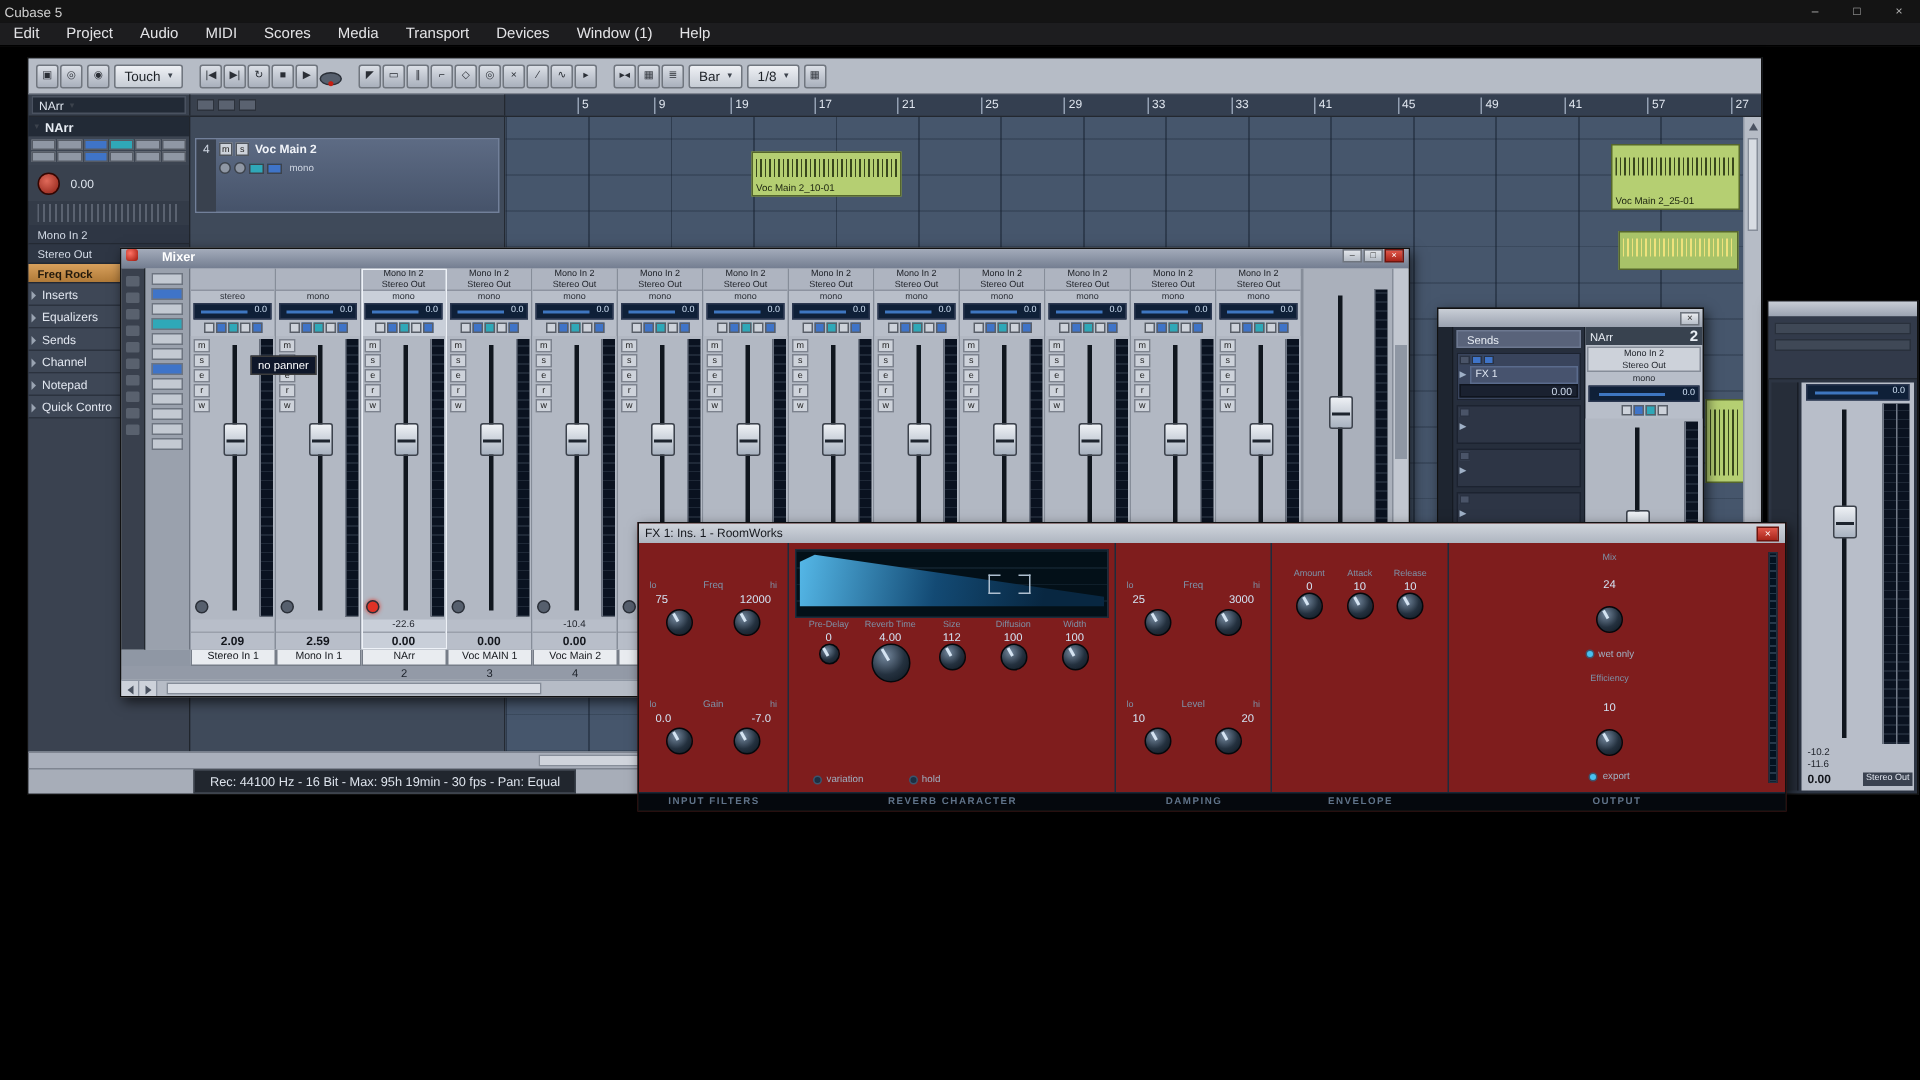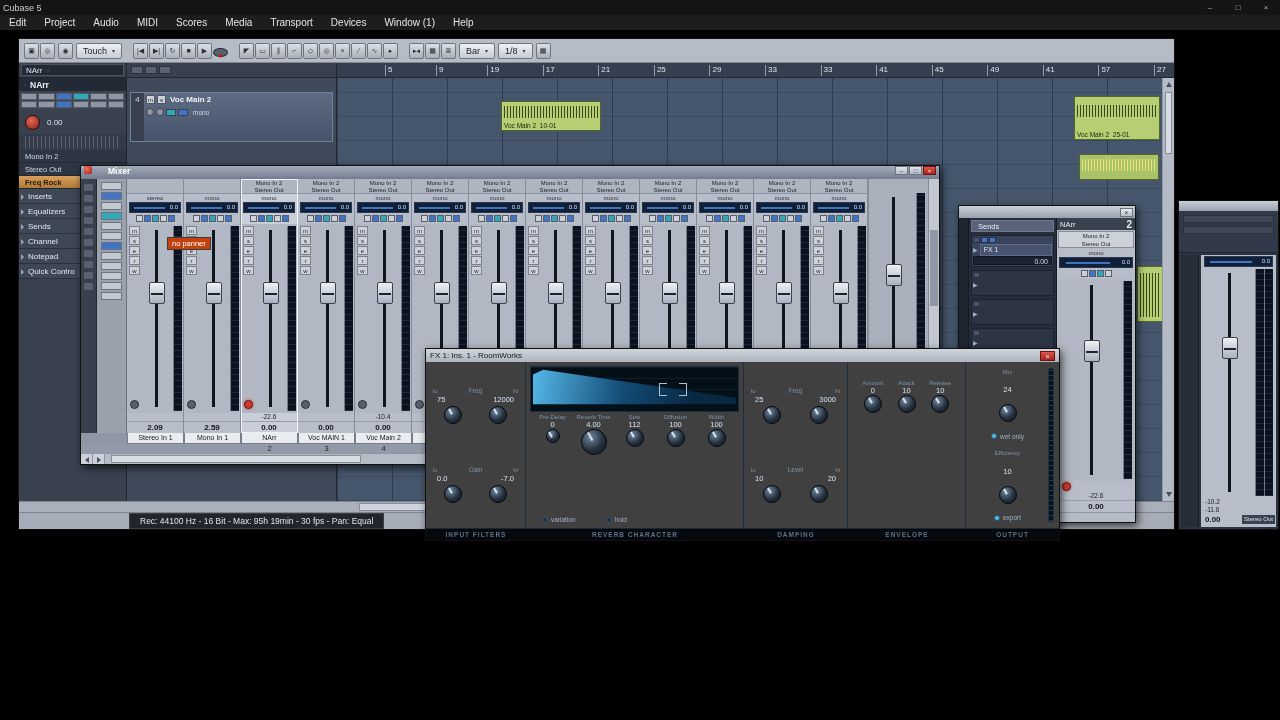--- a/index.html
+++ b/index.html
@@ -134,21 +134,21 @@
 .m-nums{height:9px;background:#939aa7}
 .m-spacer{width:46px;flex:0 0 46px}
 .m-names-list,.m-nums-list{display:flex;overflow:hidden}
 .name-tab{width:57px;flex:0 0 57px;background:#e9ecf0;border:1px solid #767d88;border-top:none;font-size:7px;line-height:9px;text-align:center;overflow:hidden;white-space:nowrap;color:#15181d}
 .num-cell{width:57px;flex:0 0 57px;text-align:center;font-size:7.5px;color:#1c2129;line-height:9px}
 .m-hscroll{height:11px;background:#b6bcc6;border-top:1px solid #8f97a4;position:relative;display:flex}
 .hs-btn{width:12px;height:100%;background:#cdd2da;border-right:1px solid #8f97a4;position:relative}
 .hs-btn::after{content:"";position:absolute;left:4px;top:3px;width:0;height:0;border-top:3px solid transparent;border-bottom:3px solid transparent;border-right:4px solid #4a5260}
 .hs-btn.r::after{border-right:none;border-left:4px solid #4a5260}
 .m-hscroll .thumb{position:absolute;left:30px;width:250px;top:1px;bottom:1px;background:#d8dce3;border:1px solid #868d99}
-.m-tooltip{position:absolute;left:86px;top:58px;background:#c2410c;color:#fff;font-size:7.5px;padding:1px 4px;border:1px solid #3c3c3c;z-index:6;white-space:nowrap}
+.m-tooltip{position:absolute;left:86px;top:58px;background:#0f172a;color:#fff;font-size:7.5px;padding:1px 4px;border:1px solid #3c3c3c;z-index:6;white-space:nowrap}
 
 
 .cs{left:958px;top:205px;width:178px;height:318px;background:#2a3240;display:flex;flex-direction:column;z-index:3}
 .cs-title{height:12px;background:linear-gradient(#c9ced6,#9aa2b0);display:flex;align-items:center;padding:0 2px}
 .cs-close{margin-left:auto;width:13px;height:9px;background:linear-gradient(#e8eaee,#b9c0ca);border:1px solid #6f757e;font-size:6.5px;line-height:8px;text-align:center;color:#333}
 .cs-body{flex:1;display:flex;min-height:0}
 .cs-left{width:10px;background:#1e2530;border-right:1px solid #151a22}
 .cs-sends{width:88px;background:#262e3c;border-right:1px solid #161c26;padding:2px}
 .cs-tab{height:12px;background:#59637a;color:#e8edf4;font-size:7.5px;line-height:12px;padding-left:6px;border:1px solid #6d7890}
 .cs-slot{margin-top:3px;background:#2d3545;border:1px solid #1c2330;min-height:26px;padding:1px}
@@ -178,21 +178,21 @@
 .rp-body{flex:1;display:flex;padding:2px;min-height:0}
 .rp-leftcol{width:18px;background:#262d39;border-right:1px solid #181d26;margin-right:2px}
 .rp-strip{flex:1;background:#b8bec9;display:flex;flex-direction:column;padding:1px;min-width:0}
 .rp-fader-area{flex:1;display:flex;padding:2px;min-height:0}
 .rp-vals{display:flex;align-items:flex-end;gap:2px}
 .rp-peaks{flex:1}
 .rp-peaks .s-peak,.rp-peaks .s-value{text-align:left;padding-left:3px;border:none}
 .rp-tab{background:#3a4250;color:#e0e5ee;font-size:6px;line-height:9px;padding:0 2px;white-space:nowrap;margin-bottom:2px}
 
 
-.fx{left:425px;top:348px;width:635px;height:193px;background:#404040;display:flex;flex-direction:column;z-index:5}
+.fx{left:425px;top:348px;width:766px;height:193px;background:#7f1d1d;display:flex;flex-direction:column;z-index:5}
 .fx-title{height:13px;background:linear-gradient(#d0d5dc,#aeb5c0);display:flex;align-items:center;padding:0 4px;font-size:8px;color:#15181d}
 .fx-close{margin-left:auto;width:15px;height:10px;background:linear-gradient(#e0574a,#a8241a);color:#fff;font-size:7px;line-height:9px;text-align:center;border:1px solid #6e140d}
 .fx-toolbar{height:16px;background:#b6bcc6;border-bottom:1px solid #7f8591;display:flex;align-items:center;gap:2px;padding:0 3px}
 .fx-tb-btn{min-width:13px;height:11px;background:linear-gradient(#dfe3e9,#b3bac5);border:1px solid #6f757e;font-size:7px;line-height:10px;text-align:center;color:#222}
 .fx-preset{width:118px;height:11px;background:#e6e9ee;border:1px solid #6f757e;font-size:7.5px;line-height:10px;padding:0 4px;color:#16191f;margin-left:6px;white-space:nowrap;overflow:hidden}
 .fx-main{flex:1;display:flex;min-height:0}
 .fx-sec{border-right:1px solid #1e2c3c;padding:4px}
 .filters{width:100px;display:flex;flex-direction:column;justify-content:space-around}
 .damping{width:104px;display:flex;flex-direction:column;justify-content:space-around}
 .fr-head{display:flex;justify-content:space-between;align-items:center;font-size:6px;color:#7e92a8;padding:0 3px}

